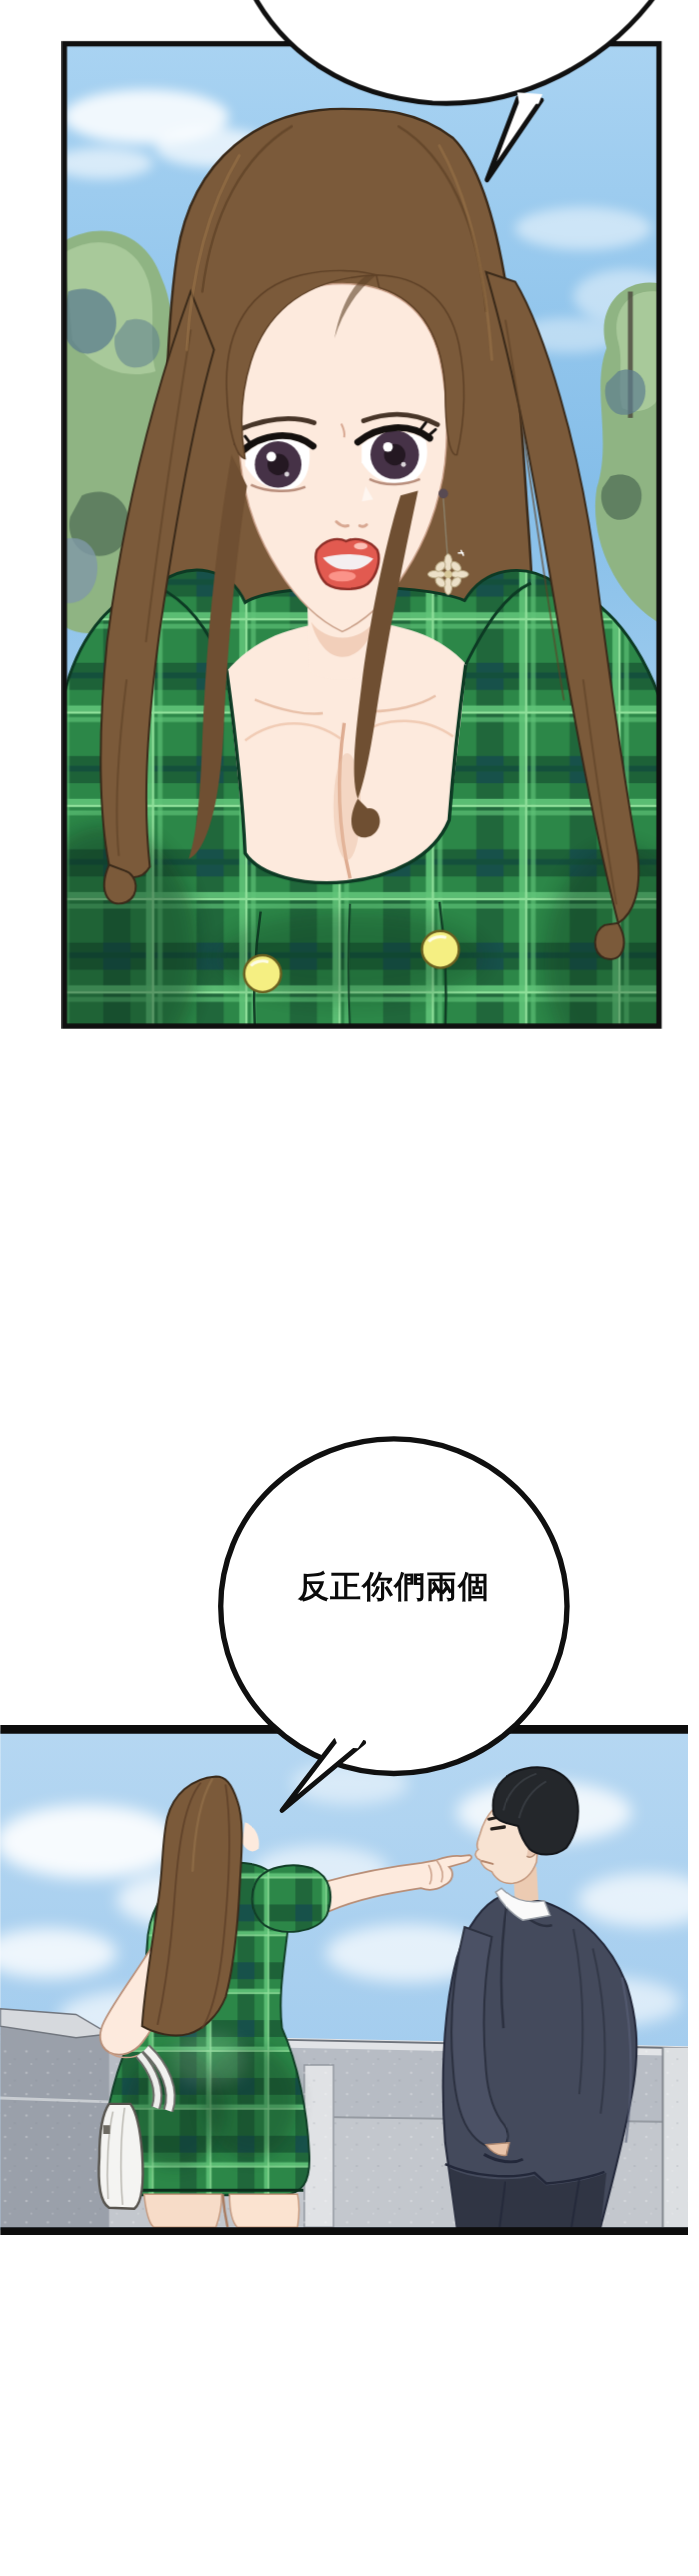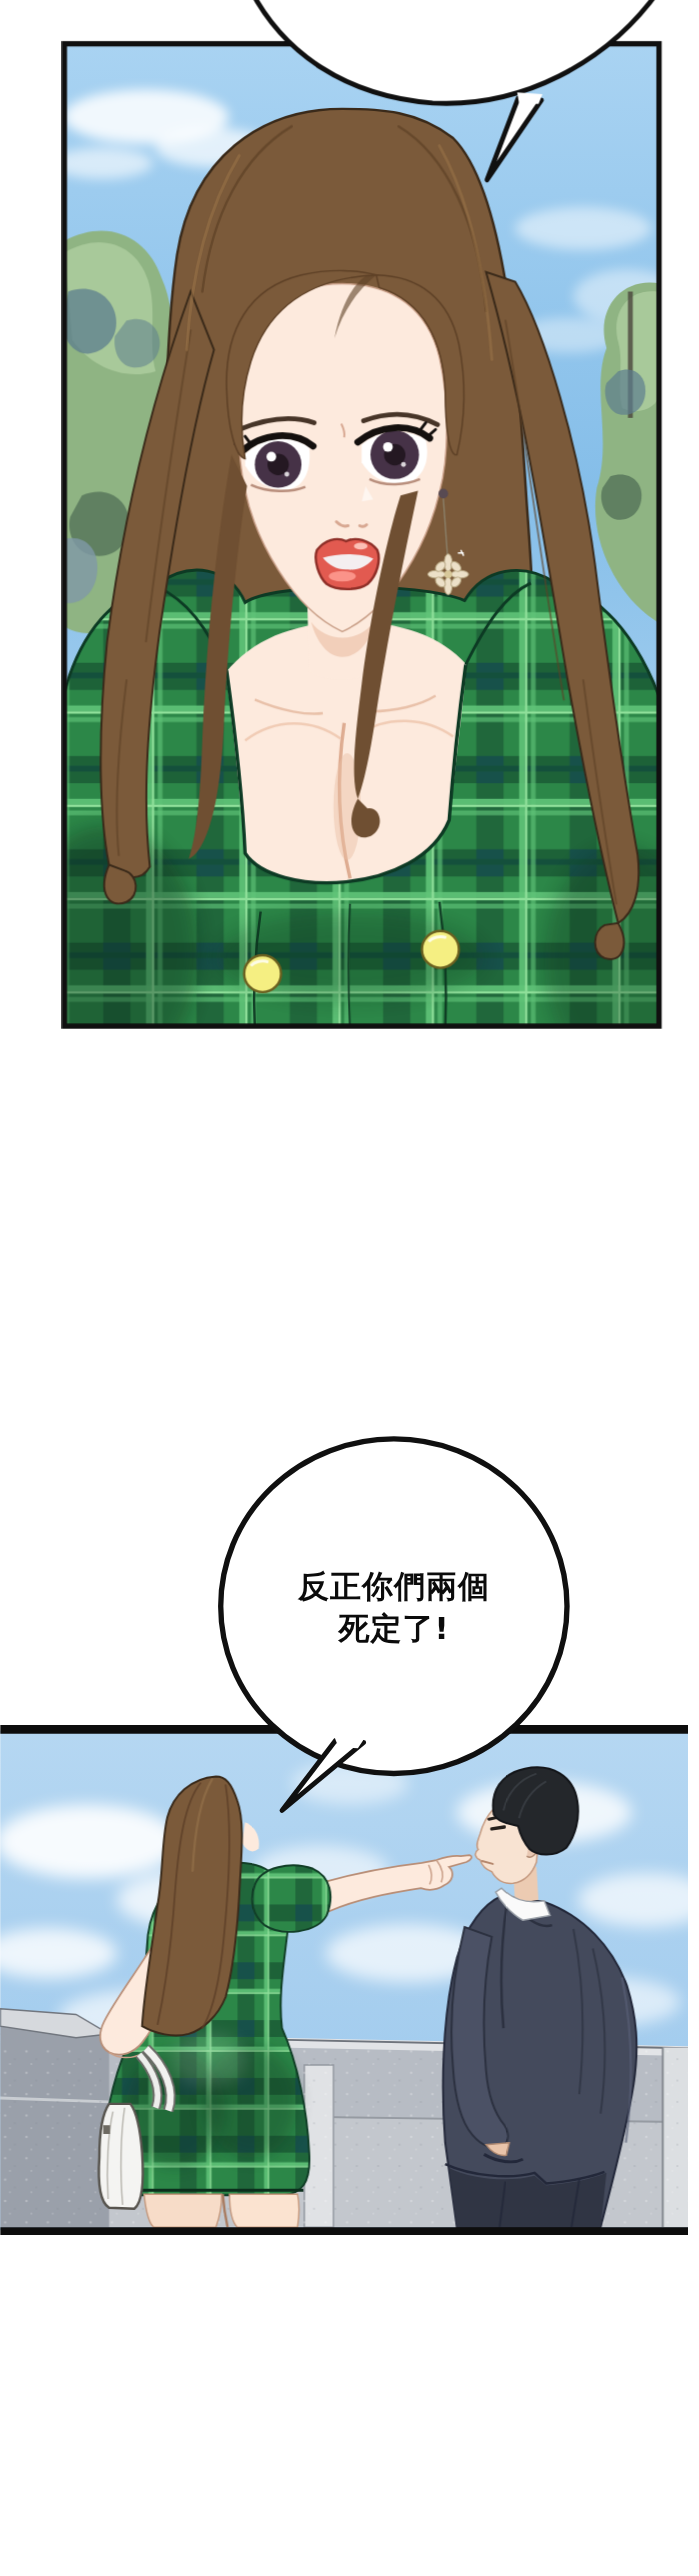--- a/index.html
+++ b/index.html
@@ -339,17 +339,16 @@
   </svg>
 
   <svg id="svg-bubble-main" width="428" height="428" viewBox="0 0 440 440">
     <ellipse cx="225" cy="212" rx="178" ry="172" style="fill:var(--bubble-fill,#ffffff)" stroke="#101010" stroke-width="5.5"></ellipse>
     <path d="M165,350 L194,352 L110,422 Z" style="fill:var(--bubble-fill,#ffffff)" stroke="#101010" stroke-width="5" stroke-linejoin="round"></path>
     <path d="M163,344 L196,346 L188,358 L168,357 Z" fill="#ffffff"></path>
   </svg>
 
   <div class="bubble-text">
     <div>反正你們兩個</div>
-    <div>死定了!</div>
   </div>
 
 </div>
 
 
 </body></html>

